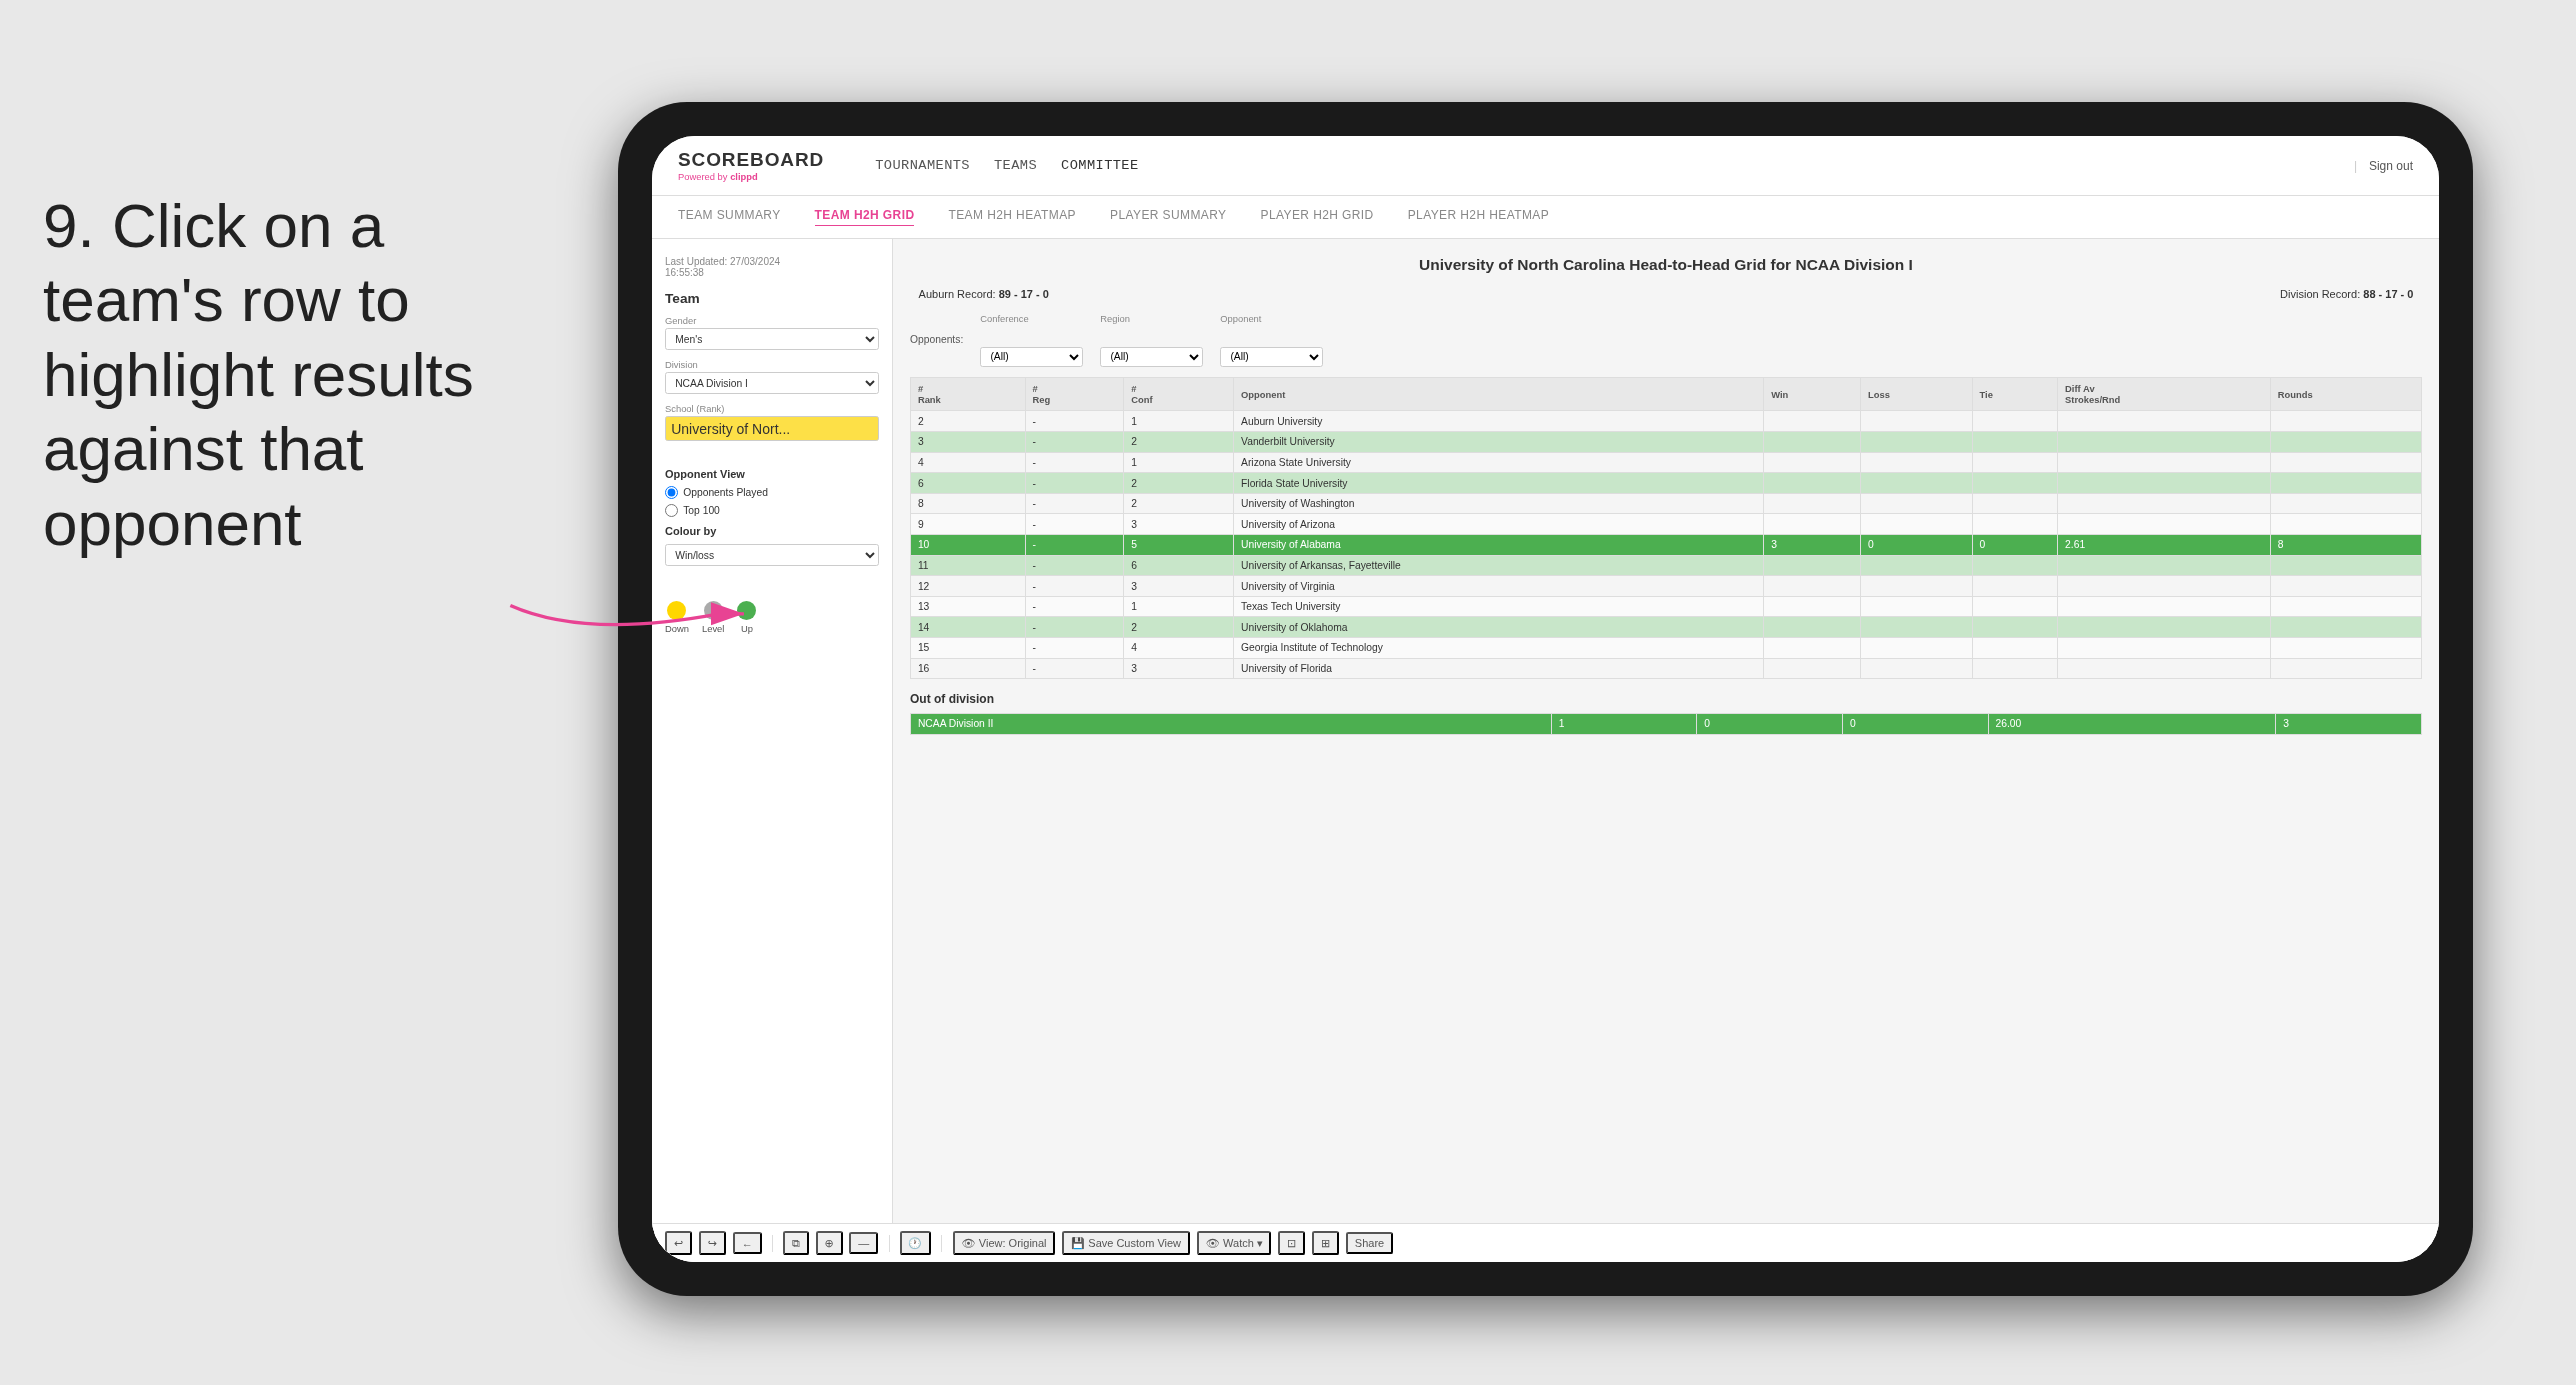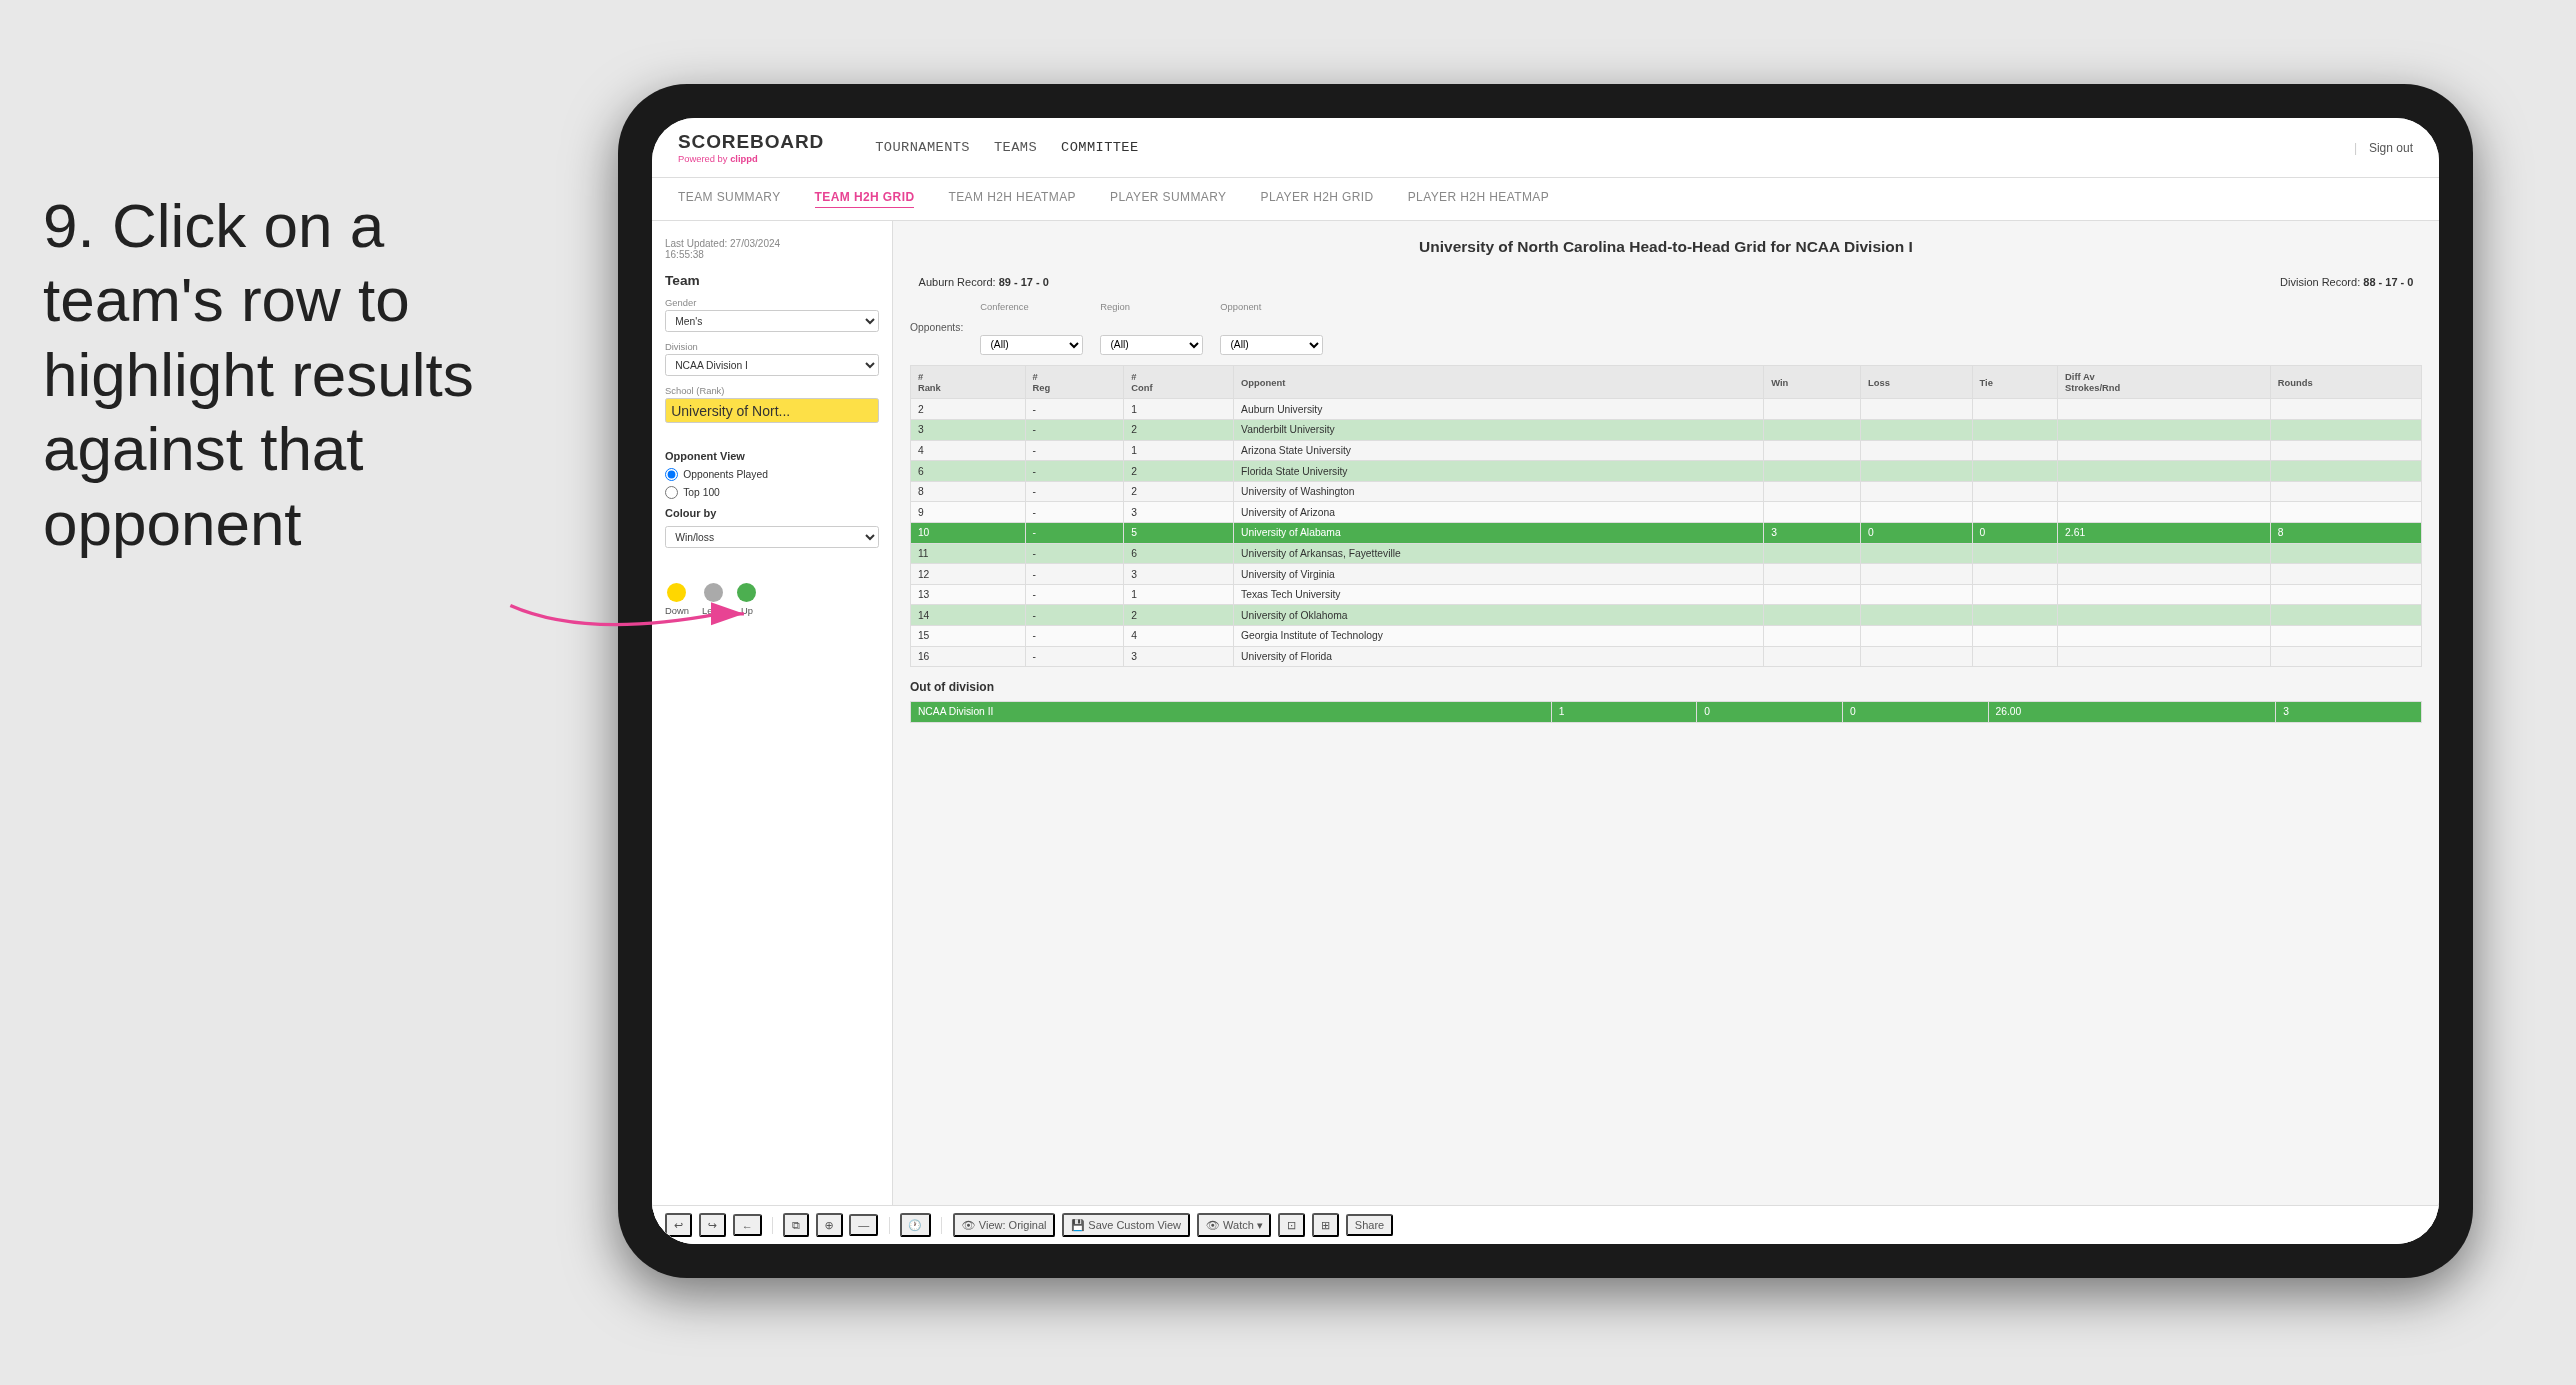--- a/index.html
+++ b/index.html
@@ -21,21 +21,21 @@
       font-weight: 400;
       color: #222;
       line-height: 1.2;
       width: 533px;
     }
 
     
     .tablet-frame {
       position: absolute;
       left: 618px;
-      top: 84px;
+      top: 102px;
       width: 1855px;
       height: 1194px;
       background: #1a1a1a;
       border-radius: 69px;
       box-shadow: 0 17px 52px rgba(0,0,0,0.5);
       padding: 34px;
     }
 
     .tablet-screen {
       width: 100%;
@@ -254,21 +254,21 @@
     .content-panel {
       flex: 1;
       padding: 17px;
       overflow: auto;
     }
 
     .panel-title {
       font-size: 15.5px;
       font-weight: bold;
       color: #333;
-      margin-bottom: 20px;
+      margin-bottom: 14px;
       text-align: center;
     }
 
     .records-row {
       display: flex;
       justify-content: space-between;
       margin-bottom: 13px;
       padding: 0 8.6px;
     }
 

